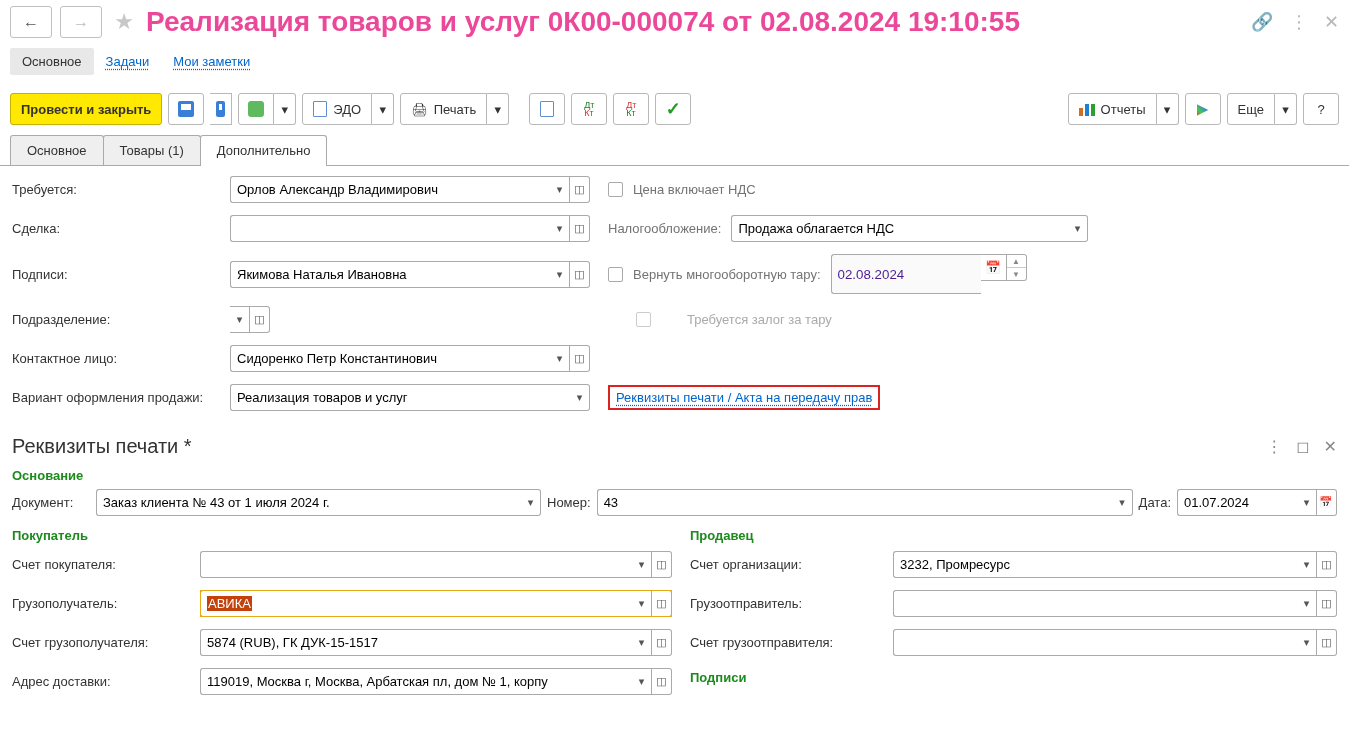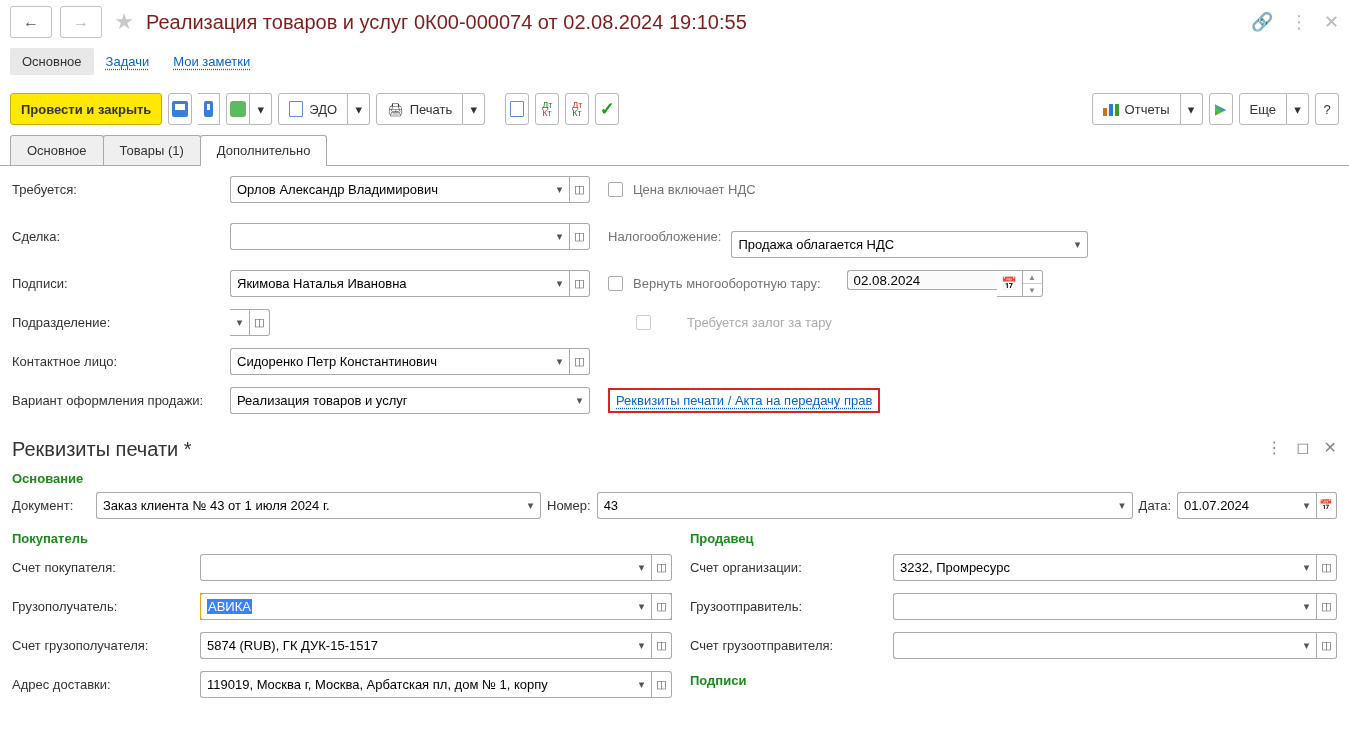--- a/index.html
+++ b/index.html
@@ -3,34 +3,34 @@
 <meta charset="utf-8">
 <style>
 * { box-sizing: border-box; margin: 0; padding: 0; }
 body { font-family: Arial, sans-serif; font-size: 13px; color: #333; background: #fff; }
 
 
 .header-row { display: flex; align-items: center; padding: 6px 10px; gap: 8px; }
 .nav-btn { width: 42px; height: 32px; border: 1px solid #c0c0c0; background: #fff; border-radius: 3px; display: flex; align-items: center; justify-content: center; cursor: pointer; font-size: 16px; color: #555;}
 .nav-btn.disabled { color: #bbb; }
 .star-icon { color: #c8c8c8; font-size: 22px; width: 28px; text-align:center; }
-.page-title { font-size: 20px; font-weight: 400; color: #7f1d1d; flex: 1; }
+.page-title { font-size: 28px; font-weight: 700; color: #ec4899; flex: 1; }
 .hdr-right { display:flex; gap:16px; align-items:center; color:#b8b8b8;}
 .hdr-right span { cursor:pointer; font-size:18px;}
 
 
 .nav-links { display:flex; gap:0; padding: 4px 10px 12px 10px; align-items:center;}
 .nav-link-active { background:#e8e8e8; padding:6px 12px; border-radius:2px; color:#333;}
 .nav-link { color:#0066cc; padding:6px 12px; text-decoration: underline dotted #0066cc; text-underline-offset: 3px; cursor:pointer;}
 
 
 .toolbar { display:flex; gap:6px; padding:6px 10px 10px 10px; align-items:center; flex-wrap:nowrap;}
 .btn { height:32px; border:1px solid #b8b8b8; border-radius:3px; background:#fff; display:flex; align-items:center; padding:0 10px; gap:6px; cursor:pointer; font-size:13px; color:#333;}
 .btn.yellow { background: #ffe900; border-color:#c4b200; font-weight:bold;}
-.btn.icon-only { padding:0; width:24px; justify-content:center;}
+.btn.icon-only { padding:0; width:36px; justify-content:center;}
 .btn-group { display:flex;}
 .btn-group .btn:first-child { border-top-right-radius:0; border-bottom-right-radius:0;}
 .btn-group .btn:last-child { border-top-left-radius:0; border-bottom-left-radius:0; border-left:none; padding:0 6px; width:22px; justify-content:center;}
 .spacer { flex:1;}
 
 
 .i-save{width:16px;height:16px;background:#3a7fd6;border-radius:2px;position:relative;}
 .i-save::after{content:"";position:absolute;inset:3px 3px 7px 3px;background:#fff;}
 .i-green{width:16px;height:16px;background:#5fb95f;border-radius:3px;}
 .i-doc{width:14px;height:16px;background:#fff;border:1px solid #5f8fcf;border-radius:1px;}
@@ -55,50 +55,50 @@
 .text-input { flex:1; height:27px; border:1px solid #aaa; border-right:none; padding:0 6px; font-size:13px; background:#fff; border-radius:3px 0 0 3px;}
 .field-btn { width:20px; height:27px; border:1px solid #aaa; border-left:none; background:#fff; display:flex;align-items:center;justify-content:center; color:#555; cursor:pointer; font-size:11px;}
 .field-btn:last-child{border-radius:0 3px 3px 0;}
 .field-btn + .field-btn { border-left:none;}
 .open-btn{font-size:11px;}
 .right-cell { display:flex; align-items:center; gap:10px;}
 .chk { width:15px; height:15px; border:1px solid #aaa; border-radius:2px; display:inline-block;}
 .chk.disabled{border-color:#ccc;}
 .right-cell .flabel{color:#737373;}
 .right-cell .flabel.disabled{color:#aaa;}
-.date-input{width:150px;height:20px;border:1px solid #aaa;padding:0 6px;color:#000000;border-radius:3px 0 0 3px;border-right:none;margin-left:16px;}
+.date-input{width:150px;height:40px;border:1px solid #aaa;padding:0 6px;color:#4c1d95;border-radius:3px 0 0 3px;border-right:none;}
 .cal-btn{width:26px;height:27px;border:1px solid #aaa;border-left:none;background:#fff;display:flex;align-items:center;justify-content:center;cursor:pointer;}
 .spin-btn{width:20px;height:27px;border:1px solid #aaa;border-left:none;background:#fff;border-radius:0 3px 3px 0;display:flex;flex-direction:column;}
 .spin-btn span{flex:1;font-size:8px;display:flex;align-items:center;justify-content:center;color:#888;}
 .spin-btn span:first-child{border-bottom:1px solid #ccc;}
 
 .hlink{color:#0066cc;text-decoration:underline dotted;text-underline-offset:3px;cursor:pointer;}
 .hlink.redbox{border:2px solid #d22;padding:3px 6px;}
 
 
 .subwin { border-top: 0 solid #ccc; padding:4px 12px 8px 12px;}
-.subwin-hdr { display:flex; align-items:flex-start; padding:4px 0 8px 0;}
+.subwin-hdr { display:flex; align-items:center; padding:4px 0 8px 0;}
 .subwin-title { font-size:20px; flex:1;}
 .sub-icons { display:flex; gap:14px; color:#888;}
 .sub-icons span{cursor:pointer;font-size:16px;}
 
 .group-green { color: #1d8a1d; font-weight:bold; font-size:13px; padding:2px 0;}
 .sub-row { display:flex; gap:6px; align-items:center; padding:4px 0;}
 .sub-label{color:#333;}
 .sub-field{flex:1;display:flex;}
 .sub-input{flex:1;height:27px;border:1px solid #aaa;border-right:none;padding:0 6px;font-size:13px;border-radius:3px 0 0 3px;}
 .half-col{display:flex;gap:18px;}
 .col-left{flex:0 0 660px;}
 .col-right{flex:1;}
 .grid2{display:grid;grid-template-columns:180px 1fr;row-gap:12px;column-gap:8px;align-items:center;}
 .grid2r{display:grid;grid-template-columns:195px 1fr;row-gap:12px;column-gap:8px;align-items:center;}
 .hl-red{outline:2px solid #d22;outline-offset:-1px;}
 .hl-orange .sub-input{background:#fff;color:#0040ff;}
 .hl-orange{outline:1px solid #e8a818;}
-.sel-text{background:#3b82f6;color:#fff;padding:0 1px;}
+.sel-text{background:#c2410c;color:#fff;padding:0 1px;}
 </style>
 </head>
 <body>
 
 <div class="header-row">
   <div class="nav-btn">←</div>
   <div class="nav-btn disabled">→</div>
   <div class="star-icon">★</div>
   <div class="page-title">Реализация товаров и услуг 0К00-000074 от 02.08.2024 19:10:55</div>
   <div class="hdr-right">
@@ -197,21 +197,21 @@
   </div>
 
   <span class="form-label">Сделка:</span>
   <div class="field-wrap">
     <input class="text-input" style="">
     <div class="field-btn">▾</div>
     <div class="field-btn open-btn">◫</div>
   </div>
   <div class="right-cell">
     <span class="flabel">Налогообложение:</span>
-    <div class="field-wrap" style="flex:1;margin-top:16px;">
+    <div class="field-wrap" style="flex:1;">
       <input class="text-input" value="Продажа облагается НДС" style="">
       <div class="field-btn" style="border-radius:0 3px 3px 0;">▾</div>
     </div>
   </div>
 
   <span class="form-label">Подписи:</span>
   <div class="field-wrap">
     <input class="text-input" value="Якимова Наталья Ивановна" style="">
     <div class="field-btn">▾</div>
     <div class="field-btn open-btn">◫</div>

